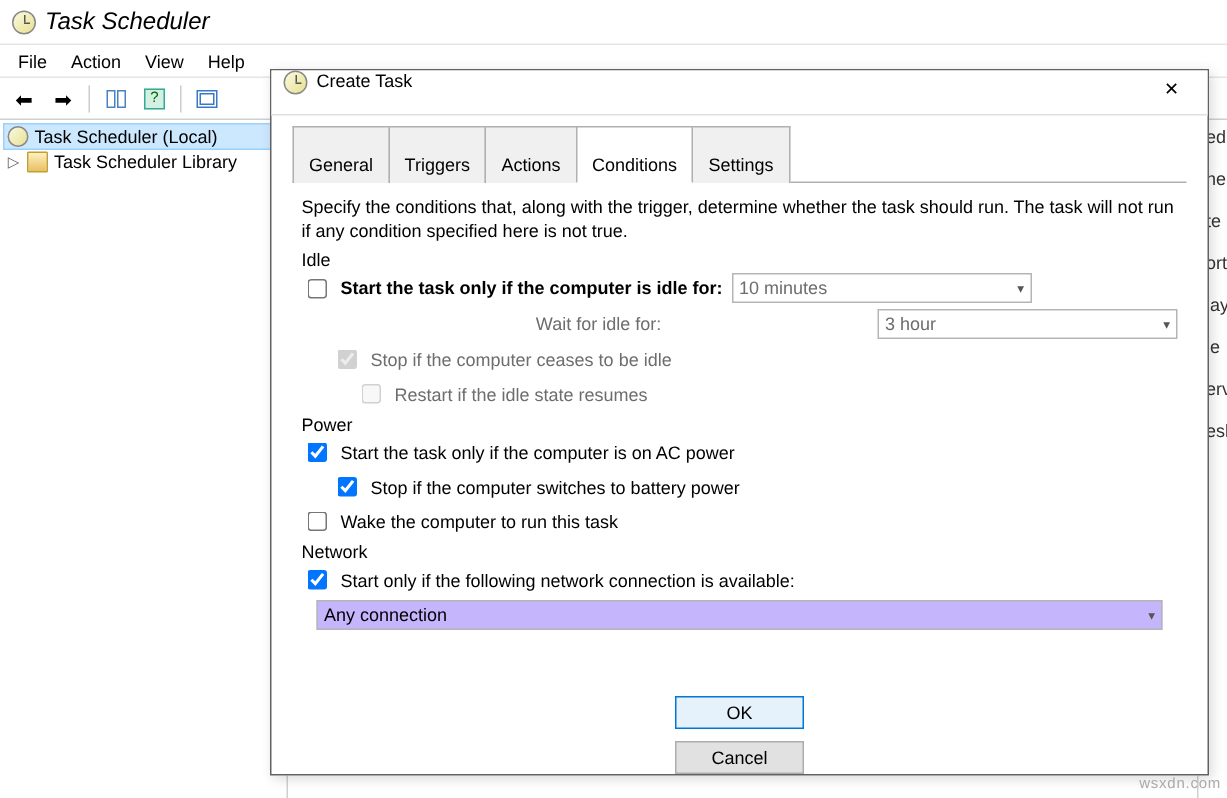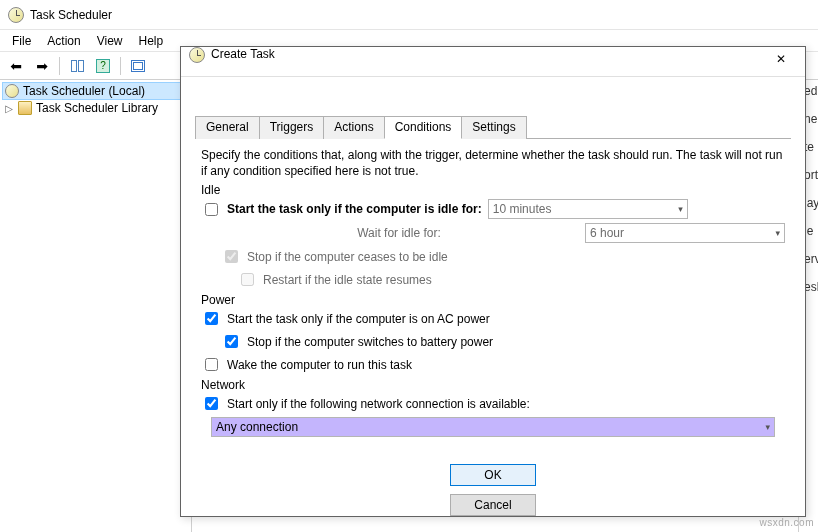--- a/index.html
+++ b/index.html
@@ -3,21 +3,21 @@
   <meta charset="utf-8">
   <style>
     * { box-sizing: border-box; font-family: "Segoe UI", Tahoma, sans-serif; font-size: 12px; }
     html, body { margin: 0; padding: 0; background: #fff; width: 818px; height: 532px; overflow: hidden; }
     
     
     .main-titlebar { height: 30px; background: #fff; border-bottom: 1px solid #e5e5e5; display: flex; align-items: center; padding: 0 8px; gap: 6px; }
     .clock-icon { width: 16px; height: 16px; border: 1.5px solid #888; border-radius: 50%; position: relative; background: linear-gradient(135deg,#fafae0,#e8e090); }
     .clock-icon::before { content: ""; position: absolute; width: 1px; height: 5px; background: #555; top: 2px; left: 50%; transform-origin: bottom; }
     .clock-icon::after { content: ""; position: absolute; width: 4px; height: 1px; background: #555; top: 7px; left: 7px; }
-    .main-title { font-size: 12px; }
+    .main-title { font-size: 16px; font-style: italic; }
     
     
     .menubar { height: 22px; display: flex; align-items: center; padding: 0 4px; border-bottom: 1px solid #e5e5e5; }
     .menu-item { padding: 2px 8px; cursor: default; }
     
     
     .toolbar { height: 28px; display: flex; align-items: center; padding: 2px 4px; border-bottom: 1px solid #d0d0d0; gap: 2px; }
     .tool-btn { width: 24px; height: 22px; display: flex; align-items: center; justify-content: center; border: 1px solid transparent; }
     .tool-sep { width: 1px; height: 18px; background: #ccc; margin: 0 3px; }
     .arrow-left, .arrow-right { font-size: 14px; }
@@ -43,21 +43,21 @@
     .right-clip div { margin-bottom:14px; padding-left:3px; }
     
     
     .dialog { position: absolute; left: 180px; top: 46px; width: 626px; height: 471px; background: #fff; border: 1px solid #626262; box-shadow: 2px 2px 8px rgba(0,0,0,.15); }
     .dlg-titlebar { height: 30px; background: #fff; display: flex; align-items: flex-start; padding: 0 8px; border-bottom: 1px solid #e0e0e0; }
     .dlg-title { margin-left: 6px; flex: 1; }
     .dlg-close { width: 32px; height: 24px; display: flex; align-items: center; justify-content: center; font-size: 14px; }
     
     .dlg-body { padding: 6px 14px 0; height: calc(100% - 30px - 40px); }
     .tabs { display: flex; border-bottom: 1px solid #b0b0b0; }
-    .tab { padding: 3px 10px 4px; border: 1px solid #b0b0b0; border-bottom: none; margin-right: -1px; background: #f0f0f0; position: relative; top: 1px; cursor: default; margin-top: 32px; }
+    .tab { padding: 18px 10px 4px; border: 1px solid #b0b0b0; border-bottom: none; margin-right: -1px; background: #f0f0f0; position: relative; top: 1px; cursor: default; }
     .tab.active { background: #fff; border-bottom: 1px solid #fff; z-index: 1; }
     .tab-content { padding: 8px 6px; }
     .desc { margin-bottom: 4px; line-height: 1.35; }
     
     .section-label { margin-top: 2px; color: #000; }
     .row { display: flex; align-items: center; padding: 2px 0; gap: 6px; }
     .row .indent1 { width: 14px; }
     .row .indent2 { width: 30px; }
     .row label { display: flex; align-items: center; gap: 6px; }
     .disabled { color: #6d6d6d; }
@@ -170,21 +170,21 @@
         </label>
         <div class="combo fixed">
           <span>10 minutes</span>
           <span class="chev">▾</span>
         </div>
       </div>
       <div class="row idle-row">
         <span class="indent2"></span>
         <span class="lbl2 disabled">Wait for idle for:</span>
         <div class="combo fixed">
-          <span>6 hour</span>
+          <span>3 hour</span>
           <span class="chev">▾</span>
         </div>
       </div>
       <div class="row">
         <span class="indent1"></span>
         <label>
           <input type="checkbox" class="check" checked="" disabled="" style="">
           <span class="disabled">Stop if the computer ceases to be idle</span>
         </label>
       </div>

